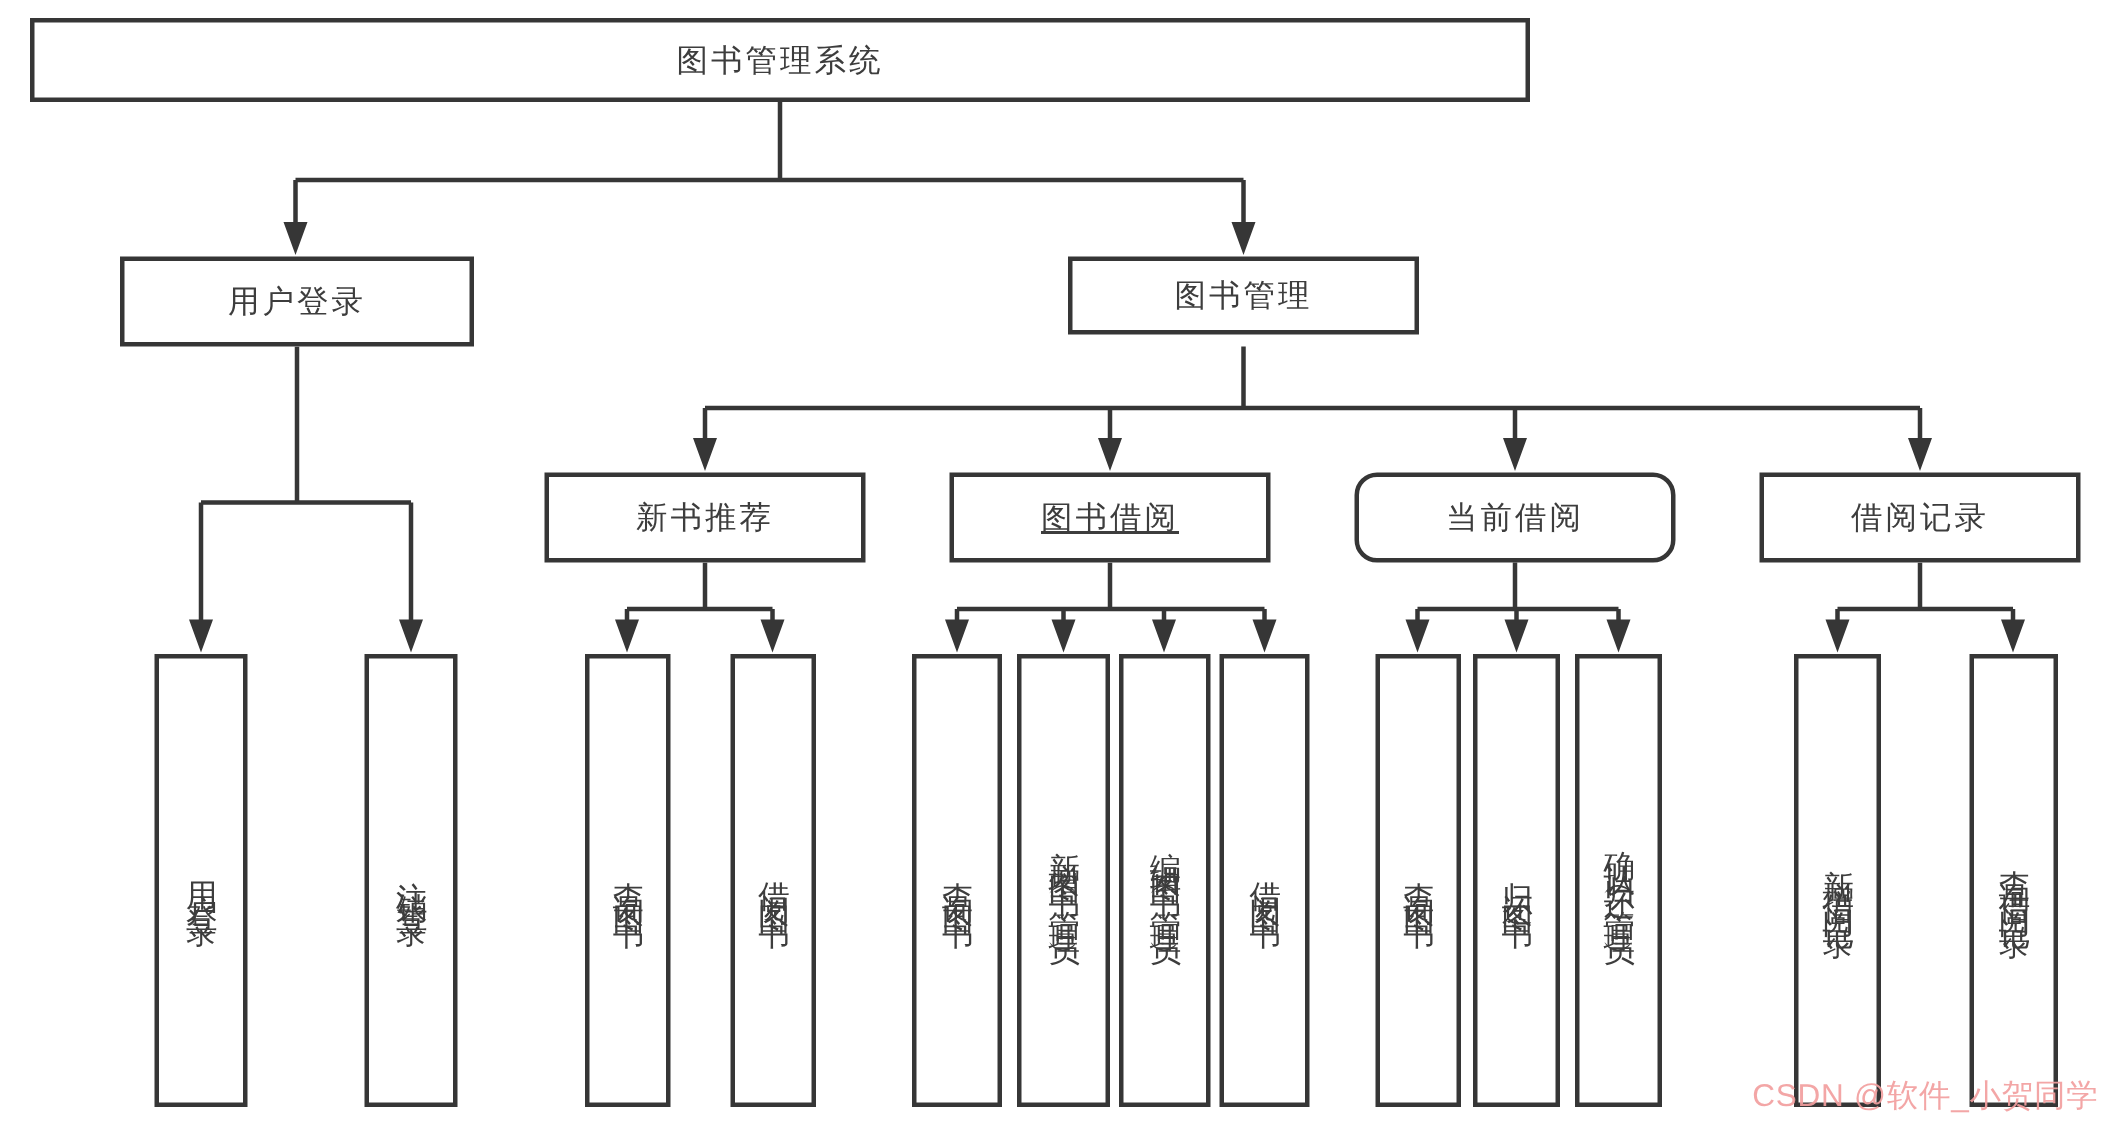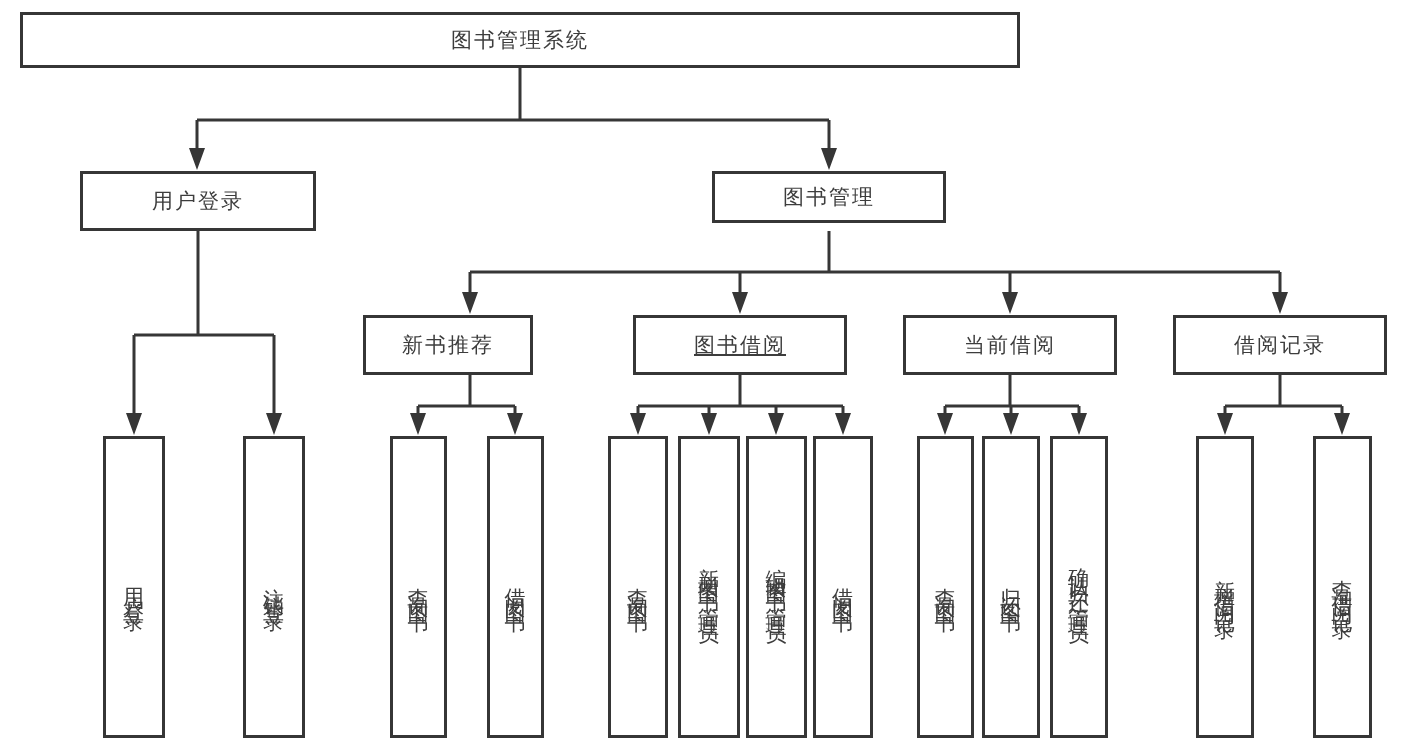--- a/index.html
+++ b/index.html
@@ -64,37 +64,38 @@
              M1071 413 L1087 413 L1079 435 Z
              M1217 413 L1233 413 L1225 435 Z
              M1334 413 L1350 413 L1342 435 Z"></path>
   </svg>
 
   <div class="node" style="left:20px;top:12px;width:1000px;height:56px;">图书管理系统</div>
 
   <div class="node" style="left:80px;top:171px;width:236px;height:60px;">用户登录</div>
   <div class="node" style="left:712px;top:171px;width:234px;height:52px;">图书管理</div>
 
-  <div class="node" style="left:363px;top:315px;width:170px;height:60px;">新书推荐</div>
+  <div class="node" style="left:363px;top:315px;width:214px;height:60px;">新书推荐</div>
   <div class="node" style="left:633px;top:315px;width:214px;height:60px;text-decoration:underline;">图书借阅</div>
-  <div class="node" style="left:903px;top:315px;width:214px;height:60px;">当前借阅</div>
+  <div class="node" style="left:903px;top:315px;width:214px;height:60px;border-radius:15px;">当前借阅</div>
   <div class="node" style="left:1173px;top:315px;width:214px;height:60px;">借阅记录</div>
 
   <div class="node leaf" style="left:103px;top:436px;width:62px;height:302px;">用户登录</div>
   <div class="node leaf" style="left:243px;top:436px;width:62px;height:302px;">注销登录</div>
 
   <div class="node leaf" style="left:390px;top:436px;width:57px;height:302px;">查询图书</div>
   <div class="node leaf" style="left:487px;top:436px;width:57px;height:302px;">借阅图书</div>
 
   <div class="node leaf" style="left:608px;top:436px;width:60px;height:302px;">查询图书</div>
   <div class="node leaf" style="left:678px;top:436px;width:62px;height:302px;">新增图书（管理员）</div>
   <div class="node leaf" style="left:746px;top:436px;width:61px;height:302px;">编辑图书（管理员）</div>
   <div class="node leaf" style="left:813px;top:436px;width:60px;height:302px;">借阅图书</div>
 
   <div class="node leaf" style="left:917px;top:436px;width:57px;height:302px;">查询图书</div>
   <div class="node leaf" style="left:982px;top:436px;width:58px;height:302px;">归还图书</div>
   <div class="node leaf" style="left:1050px;top:436px;width:58px;height:302px;">确认归还（管理员）</div>
 
   <div class="node leaf" style="left:1196px;top:436px;width:58px;height:302px;">新增借阅记录</div>
   <div class="node leaf" style="left:1313px;top:436px;width:59px;height:302px;">查询借阅记录</div>
 
+  <div class="watermark">CSDN @软件_小贺同学</div>
 
 </div>
 
 </body></html>

